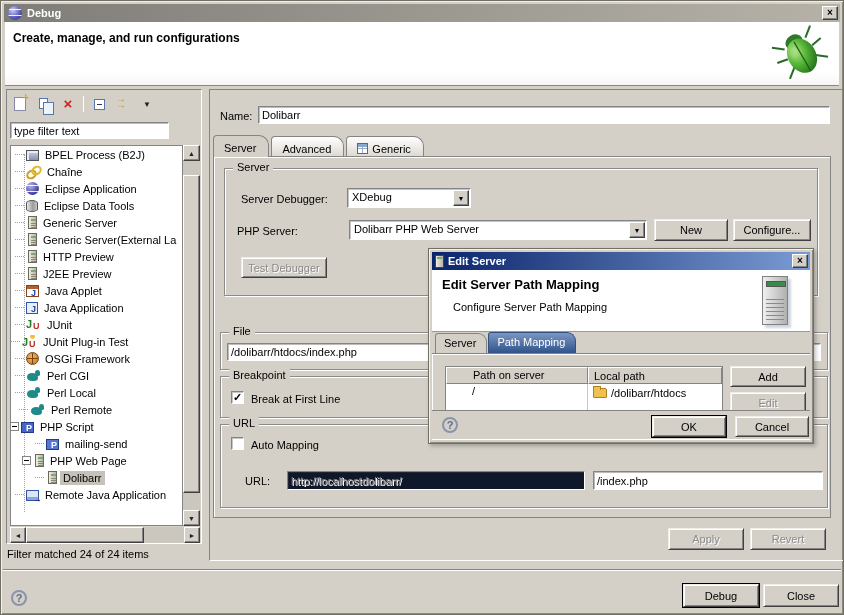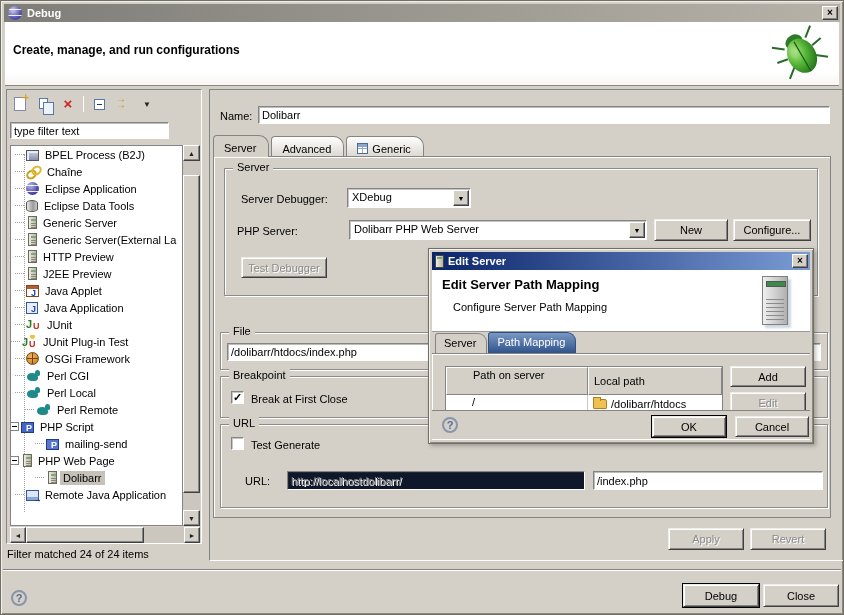--- a/index.html
+++ b/index.html
@@ -15,21 +15,21 @@
   .eclipse-ball { width:14px; height:14px; border-radius:50%;
       background:
         repeating-linear-gradient(180deg, transparent 0 3px, rgba(255,255,255,.9) 3px 4px, transparent 4px 6px),
         radial-gradient(circle at 35% 30%, #b9b9e8 10%, #5c5cb8 55%, #2e2e86 95%); }
   .winx { width:16px; height:14px; background:#d4d0c8; border:1px solid; border-color:#fff #404040 #404040 #fff;
           box-shadow: inset -1px -1px 0 #808080; font-size:10px; font-weight:bold; line-height:12px; text-align:center; }
 
   
   .banner { position:absolute; left:4px; top:21px; right:4px; height:64px;
             background:linear-gradient(180deg,#ffffff 80%, #f7f6f3); border-bottom:1px solid #8a887f; }
-  .banner .btitle { position:absolute; left:8px; top:9px; font-size:12px; font-weight:bold;margin-top:12px; }
+  .banner .btitle { position:absolute; left:8px; top:9px; font-size:12px; font-weight:bold; }
   .bugwrap { position:absolute; right:8px; top:2px; width:60px; height:58px; }
 
   
   .sunken { background:#fff; border:1px solid; border-color:#848484 #fff #fff #848484; box-shadow: inset 1px 1px 0 rgba(64,64,64,.35); }
   .b3 { background:#d4d0c8; border:1px solid; border-color:#efede8 #404040 #404040 #efede8;
         box-shadow: inset 1px 1px 0 #fff, inset -1px -1px 0 #848484;
         display:flex; align-items:center; justify-content:center; font-size:11px; }
   .focusring { box-shadow: 0 0 0 1px #000, inset 1px 1px 0 #fff, inset -1px -1px 0 #848484; }
   .dis { color:#8a8a8a; text-shadow:1px 1px 0 #fff; }
   .grp { position:absolute; border:1px solid #8b8b8b; box-shadow: inset 1px 1px 0 #fff, 1px 1px 0 #fff; }
@@ -162,21 +162,21 @@
   .tower::before { content:""; position:absolute; left:3px; top:4px; width:18px; height:4px; background:#3a8a4a; border:1px solid #555; }
   .tower::after { content:""; position:absolute; left:3px; top:22px; width:18px; height:22px;
            background:repeating-linear-gradient(180deg,#8a8a8a 0 1px, transparent 1px 4px); }
   .dtabs { position:absolute; left:6px; top:83px; height:21px; display:flex; align-items:flex-end; }
   .dtab { height:20px; padding:3px 10px 0 8px; border:1px solid #848484; border-bottom:none; border-radius:3px 9px 0 0;
           background:#d4d0c8; margin-right:1px; position:relative; z-index:1; }
   .dtab.active { background:linear-gradient(180deg,#7a97c4,#2f538a); color:#fff; border-color:#30507e; z-index:3; height:21px; }
   .dbody { position:absolute; left:3px; right:3px; top:104px; bottom:3px; background:#d4d0c8; border-top:1px solid #848484; box-shadow: inset 1px 1px 0 #fff; }
   .ptable { position:absolute; left:13px; top:12px; width:278px; height:48px; border:1px solid #848484; background:#fff; overflow:hidden; }
   .prow { display:flex; height:18px; }
-  .prow.hdr { height:28px;justify-content:center; }
+  .prow.hdr { height:17px;justify-content:center; }
   .pcell { overflow:hidden; white-space:nowrap; padding:1px 5px; }
   .pcell.c1 { width:142px; border-right:1px solid #c8c8c8; }
   .pcell.c2 { width:134px; display:flex; align-items:center; gap:4px; }
   .prow.hdr .pcell { background:#d4d0c8; border:1px solid; border-color:#fff #848484 #848484 #fff; }
   .prow.hdr .pcell.c1 { width:142px; } .prow.hdr .pcell.c2 { width:134px; }
   .prow .pcell.c1 { padding-left:26px; }
   .foldico { width:14px; height:10px; background:#f0c050; border:1px solid #b08020; border-radius:1px 2px 1px 1px; position:relative; flex:none; }
   .foldico::before { content:""; position:absolute; left:-1px; top:-3px; width:6px; height:3px; background:#f0c050; border:1px solid #b08020; border-bottom:none; }
   .addbtn { position:absolute; left:298px; top:12px; width:76px; height:21px; }
   .editbtn { position:absolute; left:298px; top:38px; width:76px; height:21px; }
@@ -320,36 +320,36 @@
         <div class="trow" style="padding-left: 4px;">
           <span class="conn"></span>
           <span class="ticon ti-perl"></span>
           <span class="tlabel">Perl CGI</span>
         </div>
         <div class="trow" style="padding-left: 4px;">
           <span class="conn"></span>
           <span class="ticon ti-perl"></span>
           <span class="tlabel">Perl Local</span>
         </div>
-        <div class="trow" style="padding-left: 14px;">
+        <div class="trow" style="padding-left: 8px;">
           <span class="conn"></span>
           <span class="ticon ti-perl"></span>
           <span class="tlabel">Perl Remote</span>
         </div>
         <div class="trow" style="padding-left: 4px;">
           <span class="texp"></span>
           <span class="ticon ti-php"></span>
           <span class="tlabel">PHP Script</span>
         </div>
         <div class="trow" style="padding-left: 24px;">
           <span class="conn"></span>
           <span class="ticon ti-php-file"></span>
           <span class="tlabel">mailing-send</span>
         </div>
-        <div class="trow" style="padding-left: 4px;">
+        <div class="trow" style="padding-left: 16px;">
           <span class="texp"></span>
           <span class="ticon ti-server"></span>
           <span class="tlabel">PHP Web Page</span>
         </div>
         <div class="trow sel" style="padding-left: 24px;">
           <span class="conn"></span>
           <span class="ticon ti-server-small"></span>
           <span class="tlabel">Dolibarr</span>
         </div>
         <div class="trow" style="padding-left: 4px;">
@@ -412,27 +412,27 @@
     <div class="grp" style="left:10px;top:242px;width:608px;height:38px;">
       <span class="gt">File</span>
       <div class="sunken" style="position:absolute;left:6px;top:10px;width:594px;height:18px">
         <input class="txt" style="width: 100%; height: 100%; border: none; background: transparent;" value="/dolibarr/htdocs/index.php">
       </div>
     </div>
 
     <div class="grp" style="left:10px;top:286px;width:608px;height:42px;">
       <span class="gt">Breakpoint</span>
       <span class="cb" style="position:absolute;left:10px;top:14px">✓</span>
-      <span style="position:absolute;left:30px;top:16px">Break at First Close</span>
+      <span style="position:absolute;left:30px;top:16px">Break at First Line</span>
     </div>
 
     <div class="grp" style="left:10px;top:334px;width:608px;height:84px;">
       <span class="gt">URL</span>
       <span class="cb" style="position:absolute;left:10px;top:12px"></span>
-      <span style="position:absolute;left:30px;top:14px">Test Generate</span>
+      <span style="position:absolute;left:30px;top:14px">Auto Mapping</span>
       <span style="position:absolute;left:24px;top:50px">URL:</span>
       <div class="sunken" style="position:absolute;left:66px;top:46px;width:298px;height:19px;background:#0f172a">
         <input class="txt dis" style="width: 100%; height: 100%; border: none; background: transparent; color: rgb(138, 138, 138);" value="http://localhostdolibarr/">
       </div>
       <div class="sunken" style="position:absolute;left:372px;top:46px;width:230px;height:19px">
         <input class="txt" style="width: 100%; height: 100%; border: none; background: transparent;" value="/index.php">
       </div>
     </div>
 
     <div class="b3 dis applybtn">Apply</div>

